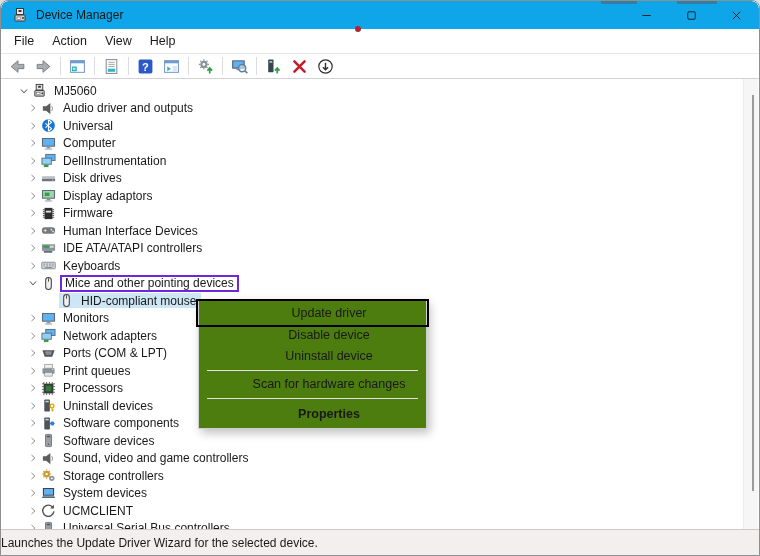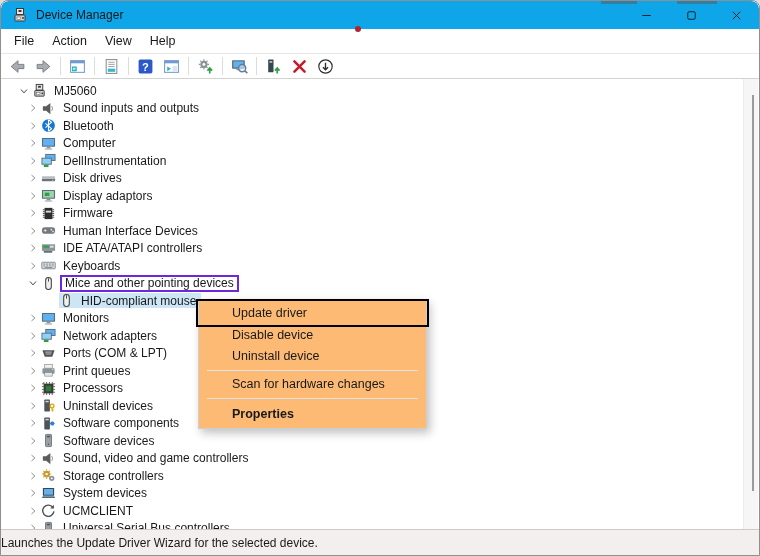--- a/index.html
+++ b/index.html
@@ -37,22 +37,22 @@
   .tlabel{padding:0 2px;}
   .annot .tlabel{border:2px solid #6d28d9;padding:0 3px;line-height:13px;margin-left:-1px;}
   .selected .hl{background:#cde6f5;}
   
   .scrollbar{position:absolute;top:78px;right:1px;width:14px;bottom:26px;background:#f6f6f6;border-left:1px solid #ededed;}
   .sthumb{position:absolute;left:8px;top:16px;width:2px;height:396px;background:#9b9b9b;}
   
   .statusbar{position:absolute;left:0;right:0;bottom:0;height:26px;background:#f3efee;border-top:1px solid #cfc9c7;
              display:flex;align-items:center;font-size:12px;box-sizing:border-box;}
   
-  .ctxmenu{position:absolute;left:197px;top:298px;width:229px;background:#fdba74;border:1px solid #cfcfcf;
-           box-shadow:3px 4px 9px rgba(0,0,0,.25);padding:2px 0;box-sizing:border-box;font-size:12.5px;z-index:10;}
+  .ctxmenu{position:absolute;left:197px;top:298px;width:229px;background:#4d7c0f;border:1px solid #cfcfcf;
+           box-shadow:3px 4px 9px rgba(0,0,0,.25);padding:2px 0;box-sizing:border-box;font-size:12.5px;z-index:10;text-align:center;}
   .citem{height:21px;line-height:21px;padding-left:33px;}
   .citem.first{position:relative;height:23px;line-height:23px;}
   .annot-box{position:absolute;left:-3px;right:-3px;top:-3px;bottom:-1px;border:2.5px solid #000;pointer-events:none;}
   .citem.props{font-weight:bold;height:24px;line-height:24px;}
   .csep{height:1px;background:#e2e2e2;margin:3px 8px;}
 </style>
 </head>
 <body>
 
 <div class="win">
@@ -202,36 +202,36 @@
       <span class="chev">
           <svg viewBox="0 0 16 16">
             <path d="M6 4l4.5 4L6 12" fill="none" stroke="#8a8a8a" stroke-width="1.3"></path>
           </svg>
         </span>
       <span class="hl">
           <svg class="ti" viewBox="0 0 16 16">
             <path d="M2 5.5h3.5L10 2v12L5.5 10.5H2z" fill="#5c5c5c"></path>
             <path d="M11.5 5.5q1.6 2.5 0 5" stroke="#8a8a8a" fill="none"></path>
           </svg>
-          <span class="tlabel">Sound inputs and outputs</span>
+          <span class="tlabel">Audio driver and outputs</span>
         </span>
     </div>
 
     <div class="trow lvl1">
       <span class="chev">
           <svg viewBox="0 0 16 16">
             <path d="M6 4l4.5 4L6 12" fill="none" stroke="#8a8a8a" stroke-width="1.3"></path>
           </svg>
         </span>
       <span class="hl">
           <svg class="ti" viewBox="0 0 16 16">
             <circle cx="8" cy="8" r="6.8" fill="#1377d4"></circle>
             <path d="M8 1.8v12.4M8 1.8l3.2 2.8-6.4 5.6M8 14.2l3.2-2.8-6.4-5.6" stroke="#fff" stroke-width="1.2" fill="none"></path>
           </svg>
-          <span class="tlabel">Bluetooth</span>
+          <span class="tlabel">Universal</span>
         </span>
     </div>
 
     <div class="trow lvl1">
       <span class="chev">
           <svg viewBox="0 0 16 16">
             <path d="M6 4l4.5 4L6 12" fill="none" stroke="#8a8a8a" stroke-width="1.3"></path>
           </svg>
         </span>
       <span class="hl">

